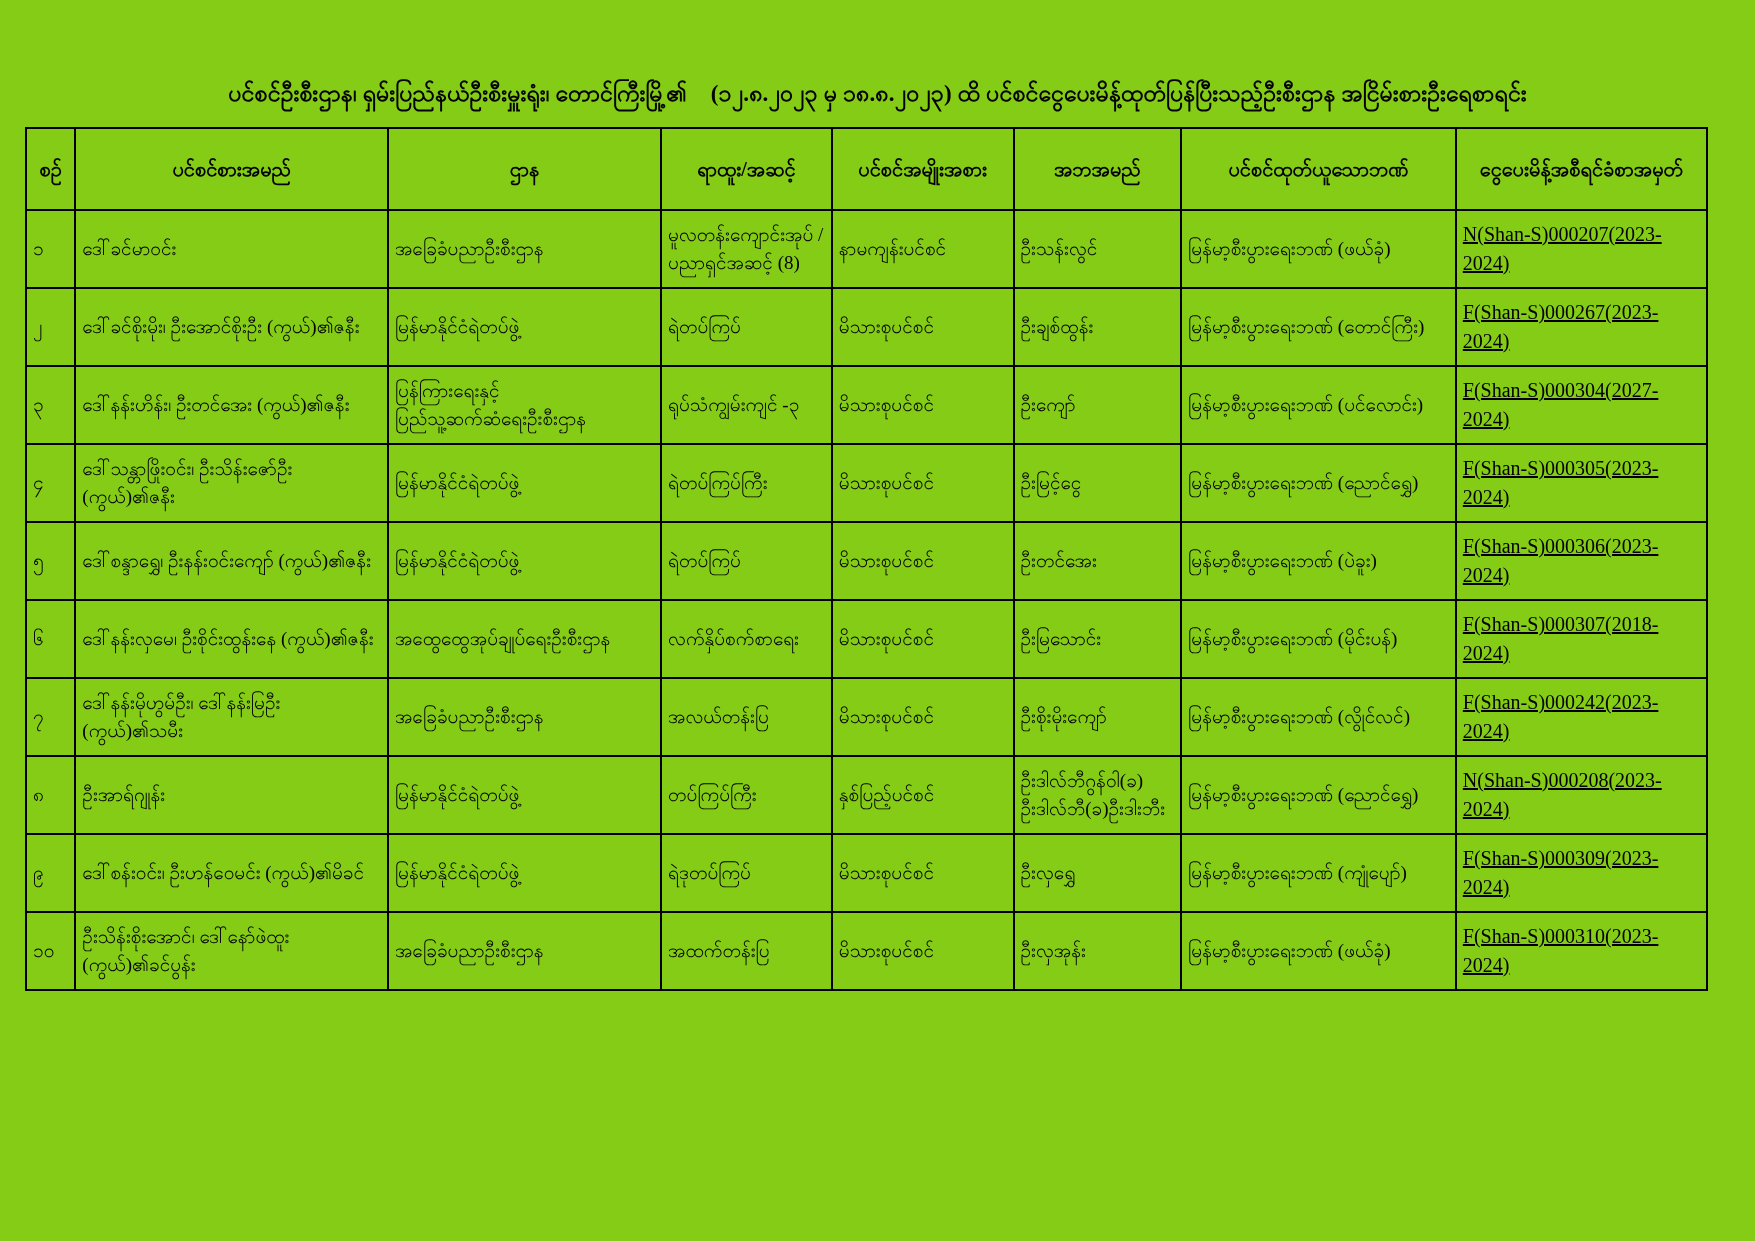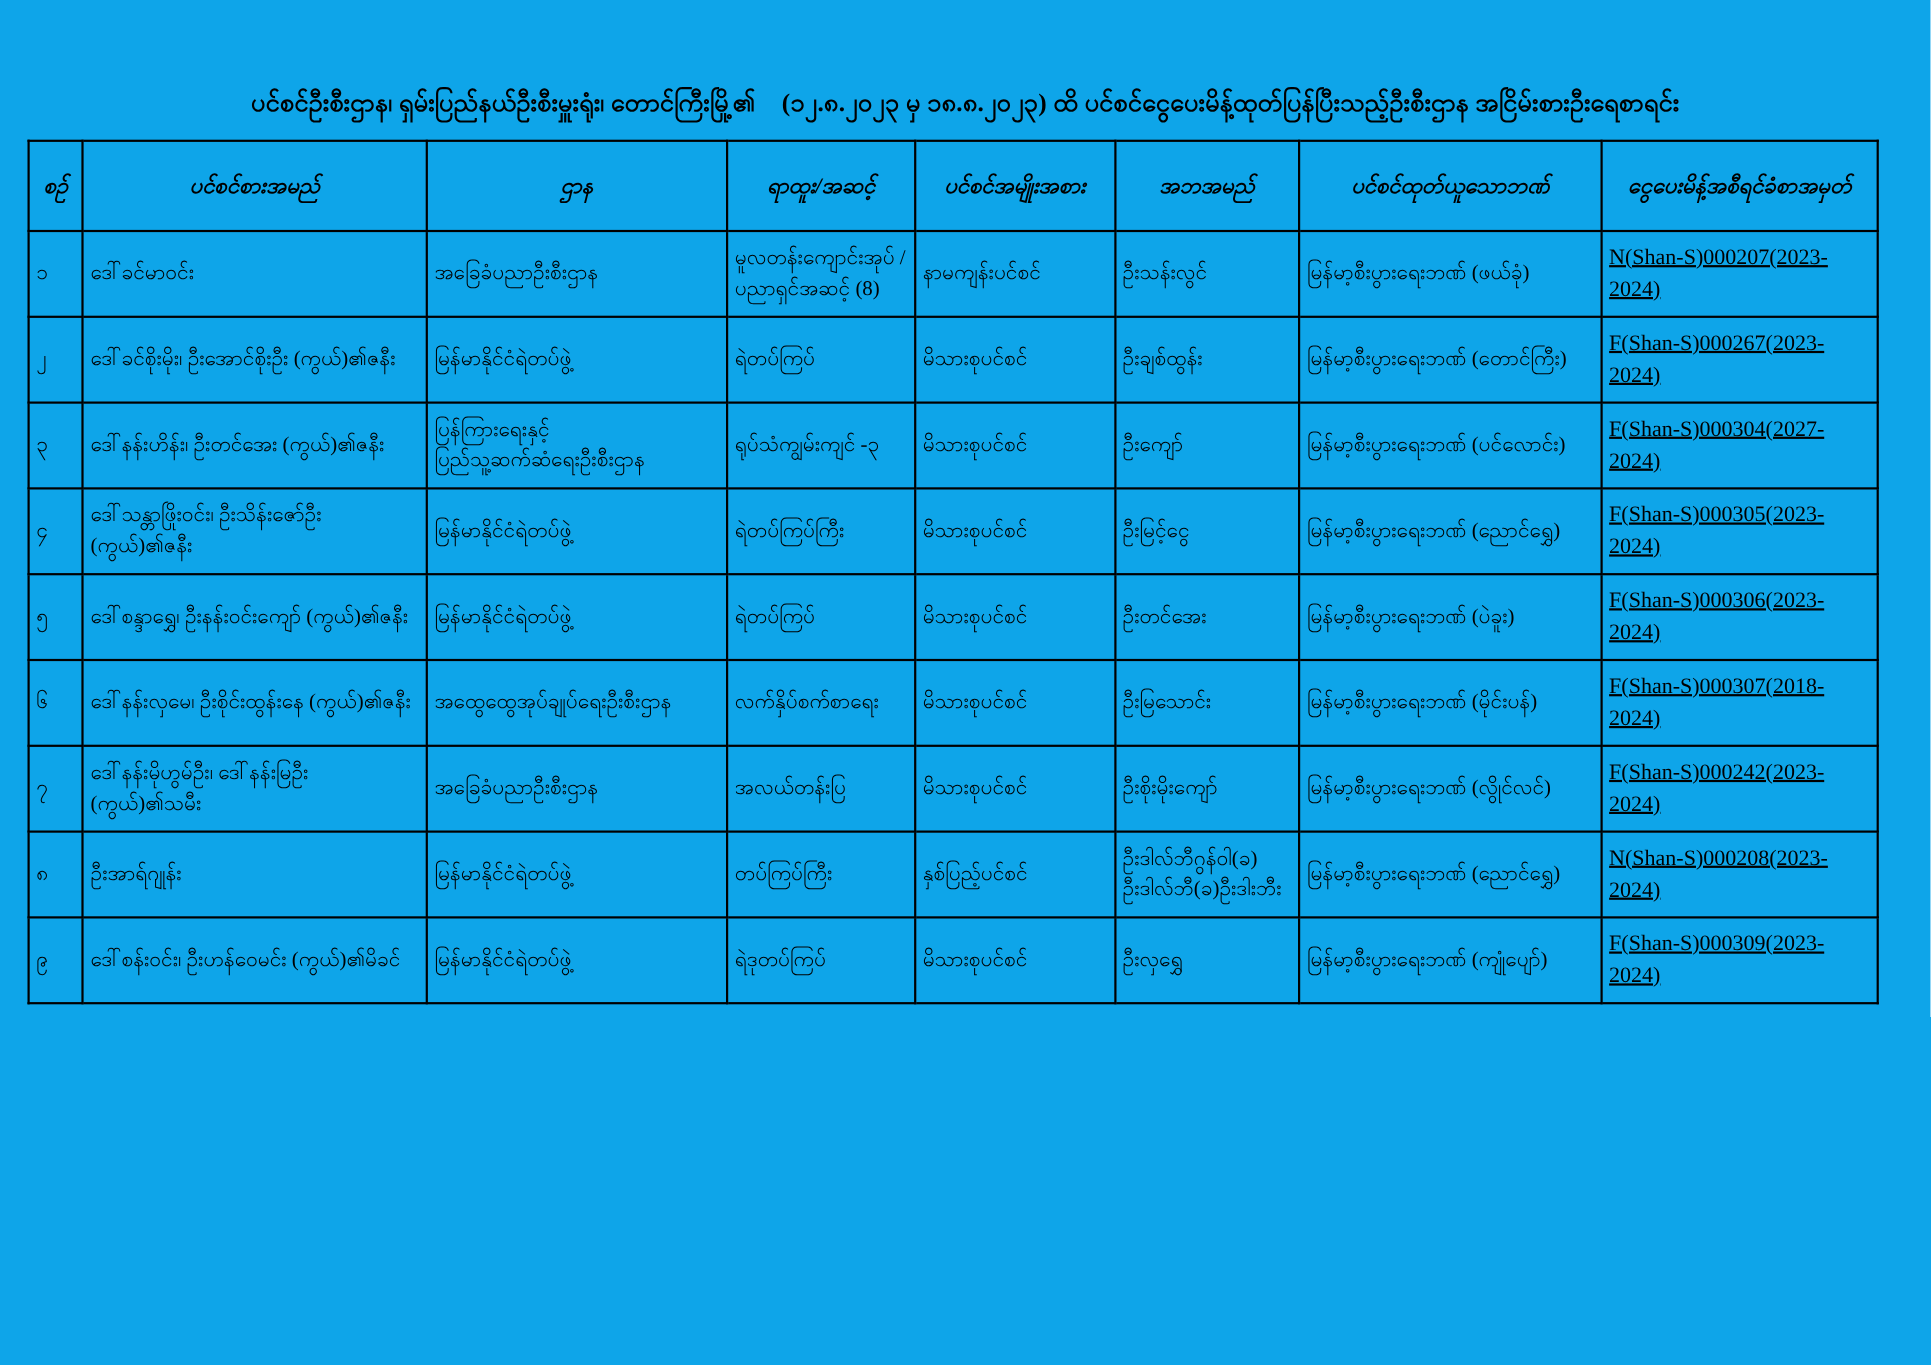--- a/index.html
+++ b/index.html
@@ -6,21 +6,21 @@
     margin: 0;
     padding: 0;
     background: #ffffff;
     font-family: "Liberation Serif", "DejaVu Serif", serif;
     color: #000000;
   }
   .page {
     position: relative;
     width: 1755px;
     height: 1241px;
-    background: #0ea5e9;
+    background: #84cc16;
     overflow: hidden;
   }
   .doc-title {
     position: absolute;
     top: 78px;
     left: 0;
     width: 100%;
     text-align: center;
     font-size: 23px;
     font-weight: bold;
@@ -43,21 +43,20 @@
     padding: 4px 6px;
     overflow: hidden;
     white-space: pre-line;
     line-height: 1.45;
   }
   table.pension-table th {
     font-weight: bold;
     text-align: center;
     height: 72px;
     font-size: 20px;
-    font-style: italic;
   }
   table.pension-table td {
     height: 68px;
     text-align: left;
   }
   
   .col0 { width: 2.3%;  }
   .col1 { width: 19%;   }
   .col2 { width: 16.5%; }
   .col3 { width: 10%;   }
@@ -179,15 +178,25 @@
         <tr>
           <td class="col0">၉</td>
           <td class="col1">ဒေါ်စန်းဝင်း၊ ဦးဟန်ဝေမင်း (ကွယ်)၏မိခင်</td>
           <td class="col2">မြန်မာနိုင်ငံရဲတပ်ဖွဲ့</td>
           <td class="col3">ရဲဒုတပ်ကြပ်</td>
           <td class="col4">မိသားစုပင်စင်</td>
           <td class="col5">ဦးလှရွှေ</td>
           <td class="col6">မြန်မာ့စီးပွားရေးဘဏ် (ကျုံပျော်)</td>
           <td class="col7">F(Shan-S)000309(2023-2024)</td>
         </tr>
+        <tr>
+          <td class="col0">၁၀</td>
+          <td class="col1">ဦးသိန်းစိုးအောင်၊ ဒေါ်နော်ဖဲထူး (ကွယ်)၏ခင်ပွန်း</td>
+          <td class="col2">အခြေခံပညာဦးစီးဌာန</td>
+          <td class="col3">အထက်တန်းပြ</td>
+          <td class="col4">မိသားစုပင်စင်</td>
+          <td class="col5">ဦးလှအုန်း</td>
+          <td class="col6">မြန်မာ့စီးပွားရေးဘဏ် (ဖယ်ခုံ)</td>
+          <td class="col7">F(Shan-S)000310(2023-2024)</td>
+        </tr>
       </tbody>
   </table>
 </div>
 
 </body></html>

